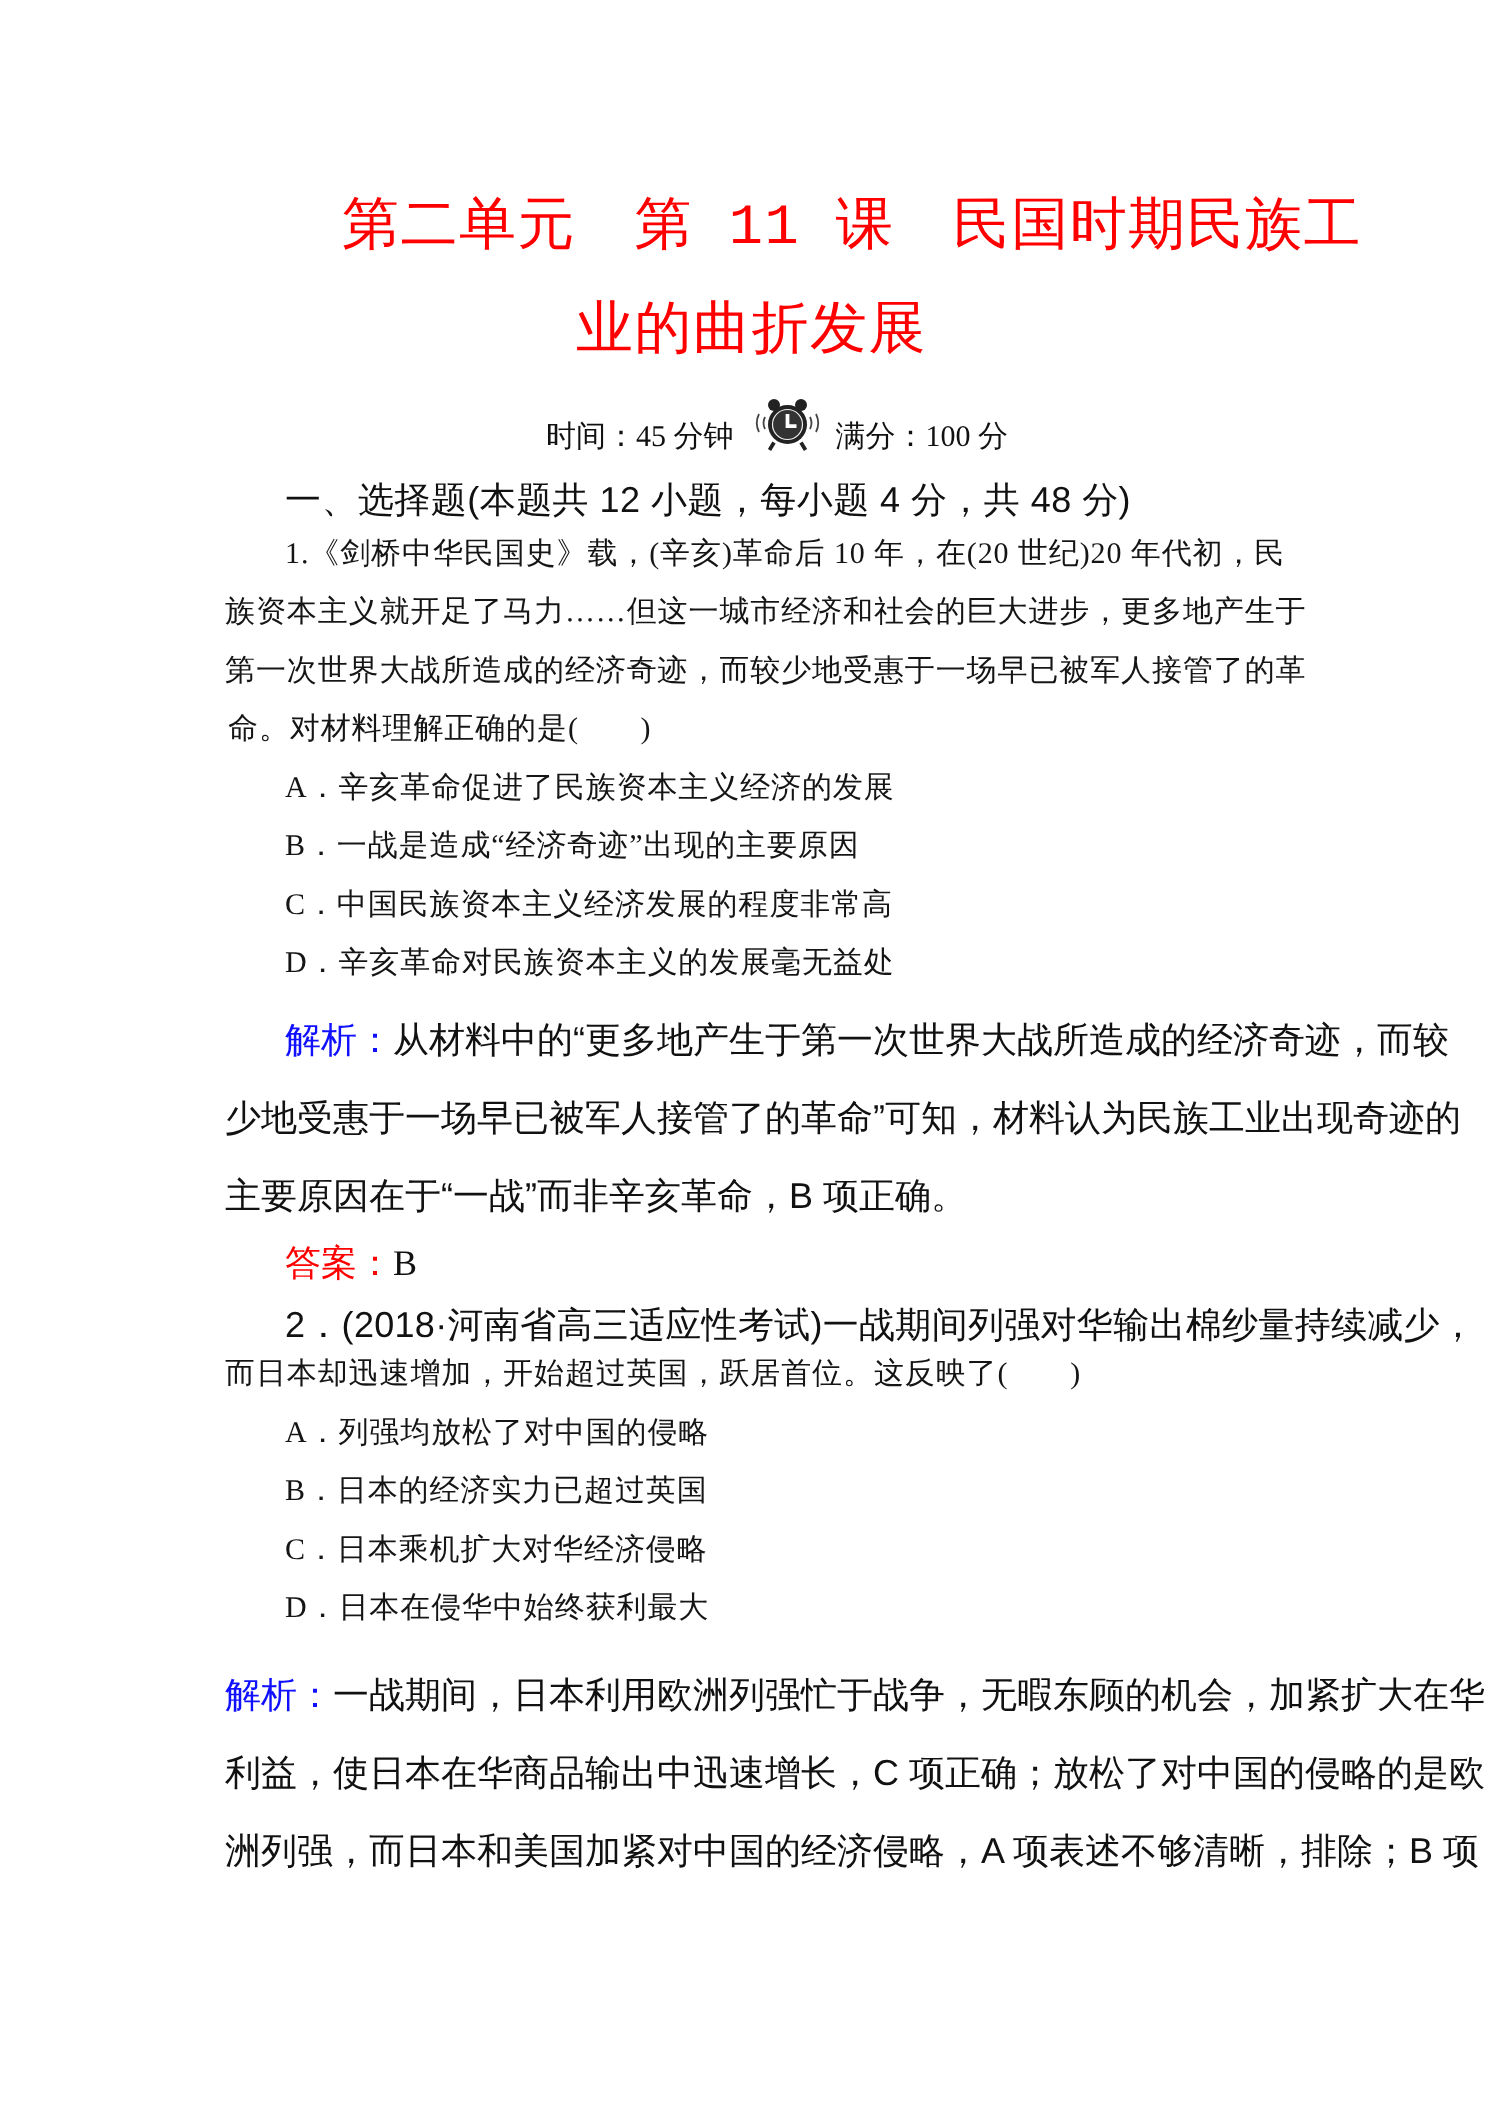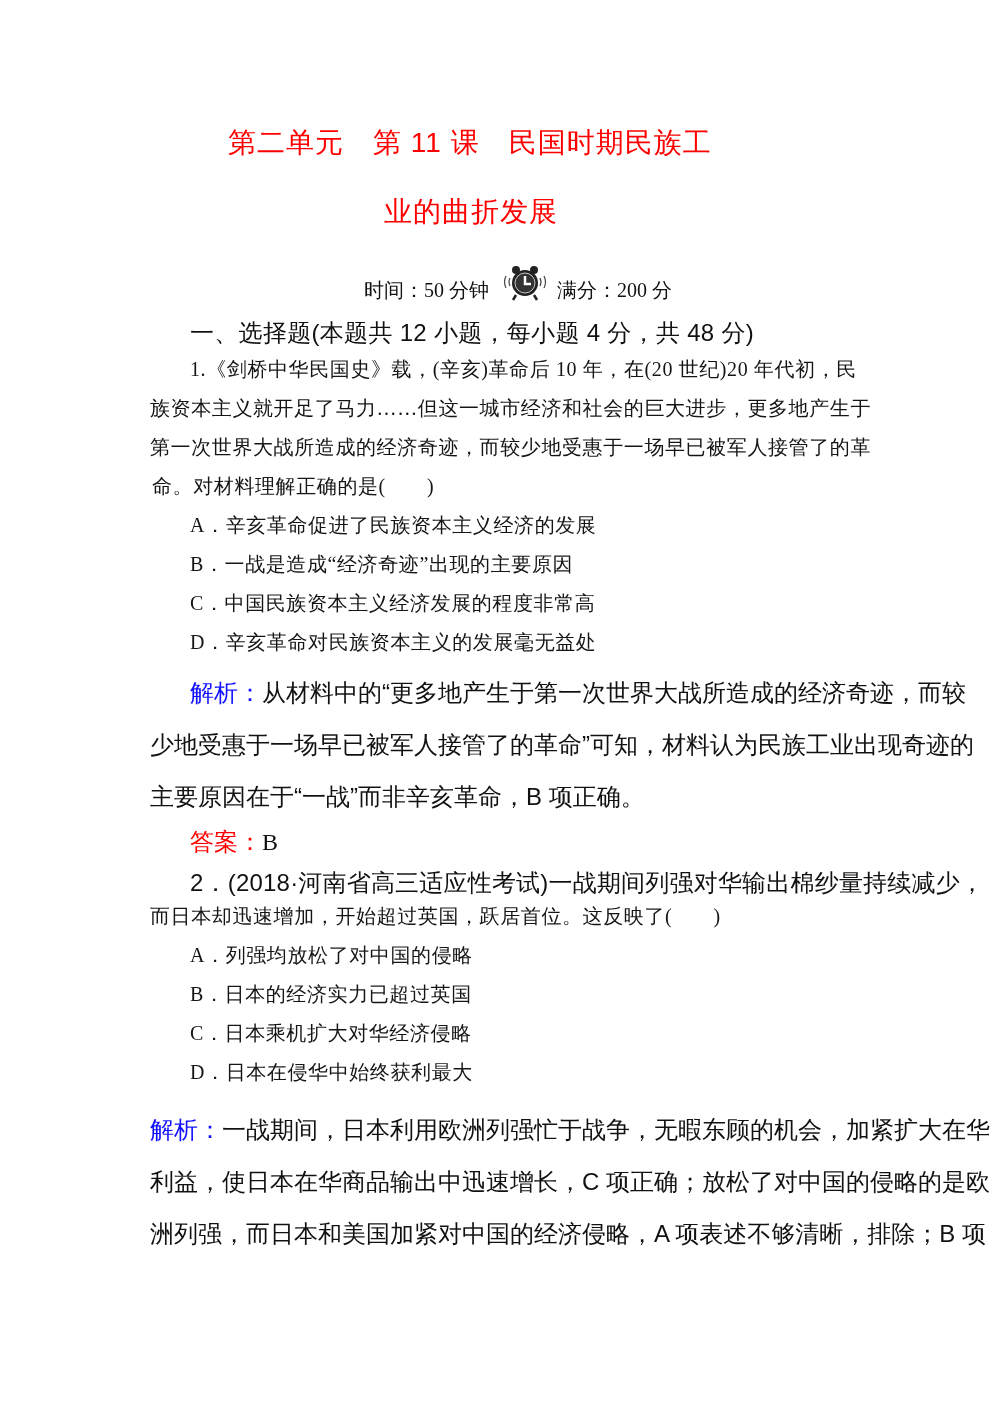--- a/index.html
+++ b/index.html
@@ -1,48 +1,48 @@
 <!DOCTYPE html>
 <html><head>
 <meta charset="utf-8">
 <style>
   html, body { margin: 0; padding: 0; background: #ffffff; }
   body { width: 1000px; height: 1414px; position: relative; overflow: hidden;
          font-family: "Liberation Serif", "DejaVu Serif", serif; color: #1a1a1a; }
   .abs { position: absolute; white-space: nowrap; }
-  .title { font-family: Liberation Sans, sans-serif; color: #ff0000;
-           font-size: 28px; letter-spacing: 1px; }
+  .title { font-family: Liberation Mono, monospace; color: #ff0000;
+           font-size: 38px; letter-spacing: 1px; }
   .meta { font-size: 20px; color: #111; }
   .body { font-size: 20px; line-height: 20px; color: #151515; letter-spacing: 0.6px; }
   .sans { font-family: "Liberation Sans", "DejaVu Sans", sans-serif; font-size: 24px; color: #111; }
   .blue { color: #1010ff; font-family: "Liberation Sans", "DejaVu Sans", sans-serif; }
   .red { color: #ff0000; font-family: Liberation Mono, monospace; }
   .clock { position: absolute; left: 500px; top: 264px; width: 50px; height: 38px; }
 </style>
 </head>
 <body>
 
 <div class="abs title" style="left:228px; top:124px;">第二单元　第 11 课　民国时期民族工</div>
 <div class="abs title" style="left:384px; top:193px;">业的曲折发展</div>
 
-<div class="abs meta" style="left:364px; top:277px;">时间：50 分钟</div>
+<div class="abs meta" style="left:364px; top:277px;">时间：45 分钟</div>
 <svg class="clock" viewBox="0 0 50 38">
   <path d="M6 12 q-3 6 0 12" stroke="#444" stroke-width="1.2" fill="none"></path>
   <path d="M10 14 q-2 4 0 8" stroke="#444" stroke-width="1.2" fill="none"></path>
   <path d="M44 12 q3 6 0 12" stroke="#444" stroke-width="1.2" fill="none"></path>
   <path d="M40 14 q2 4 0 8" stroke="#444" stroke-width="1.2" fill="none"></path>
   <circle cx="16" cy="6" r="4" fill="#222"></circle>
   <circle cx="34" cy="6" r="4" fill="#222"></circle>
   <circle cx="25" cy="19" r="13" fill="#222"></circle>
   <circle cx="25" cy="19" r="10" fill="#333" stroke="#eee" stroke-width="0.8"></circle>
   <path d="M25 12 L25 20 L31 20" stroke="#fff" stroke-width="2.5" fill="none"></path>
   <line x1="16" y1="31" x2="13" y2="36" stroke="#222" stroke-width="2.5"></line>
   <line x1="34" y1="31" x2="37" y2="36" stroke="#222" stroke-width="2.5"></line>
 </svg>
-<div class="abs meta" style="left:557px; top:277px;">满分：200 分</div>
+<div class="abs meta" style="left:557px; top:277px;">满分：100 分</div>
 
 <div class="abs sans" style="left:190px; top:317px; letter-spacing:0.3px;">一、选择题(本题共 12 小题，每小题 4 分，共 48 分)</div>
 
 <div>
   <div class="abs body" style="left:190px; top:359px;">1.《剑桥中华民国史》载，(辛亥)革命后 10 年，在(20 世纪)20 年代初，民</div>
   <div class="abs body" style="left:150px; top:398px;">族资本主义就开足了马力……但这一城市经济和社会的巨大进步，更多地产生于</div>
   <div class="abs body" style="left:150px; top:437px;text-align:center;">第一次世界大战所造成的经济奇迹，而较少地受惠于一场早已被军人接管了的革</div>
   <div class="abs body" style="left:152px; top:476px;">命。对材料理解正确的是(　　)</div>
 
   <div class="abs body" style="left:190px; top:515px;">A．辛亥革命促进了民族资本主义经济的发展</div>

